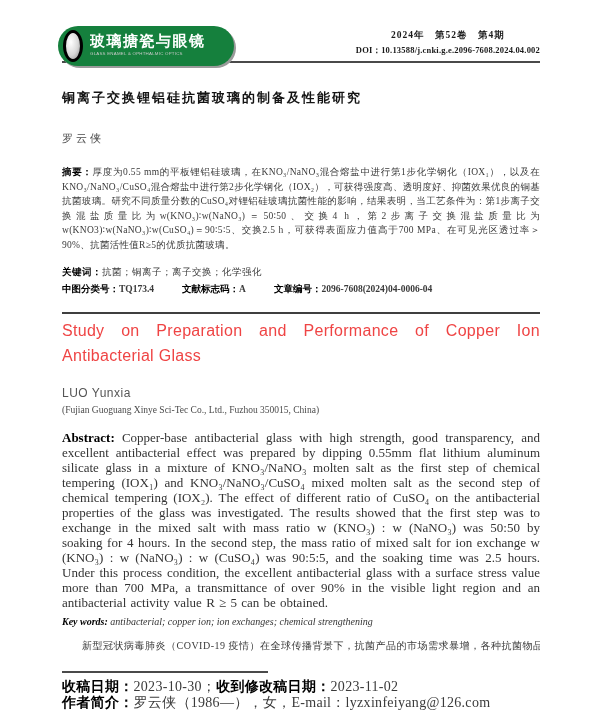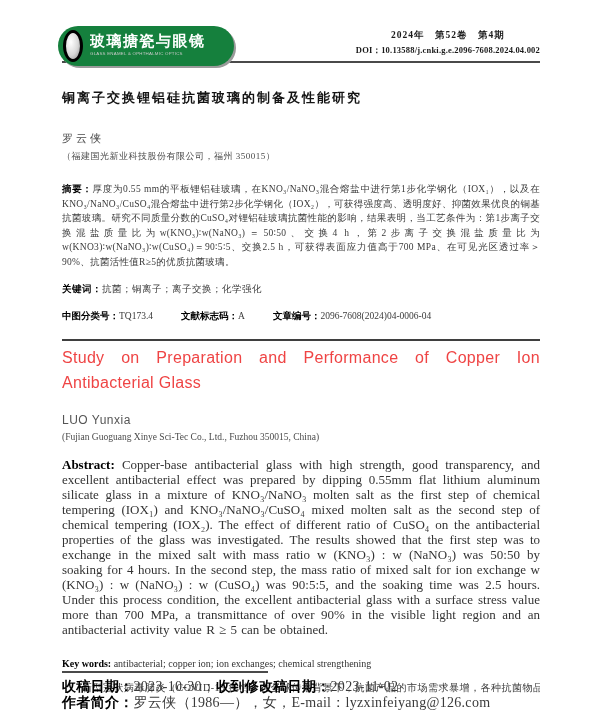--- a/index.html
+++ b/index.html
@@ -46,36 +46,36 @@
     font-size:13px; font-weight:bold; color:#141414; letter-spacing:2px; line-height:24px;
   }
   .author-cn { margin-top:20px; font-size:11px; color:#4a4a4a; letter-spacing:3px; line-height:16px; }
   .affil-cn  { margin-top:3px;  font-size:9px;  color:#4a4a4a; letter-spacing:0.5px; line-height:14px; }
   .abstract-cn {
     margin-top:19px; font-size:9.5px; line-height:14.5px; color:#3a3a3a;
     text-align:justify; letter-spacing:0.3px;
   }
   .abstract-cn b, .kw-cn b, .meta-line b, .footnote b { color:#000; }
   .kw-cn  { margin-top:13px; font-size:9.5px; line-height:14px; color:#3a3a3a; letter-spacing:0.5px; }
-  .meta-line { margin-top:13px; font-size:9.5px; line-height:14px; color:#3a3a3a; }
+  .meta-line { margin-top:3px; font-size:9.5px; line-height:14px; color:#3a3a3a;font-weight:bold; }
   .meta-item { margin-right:28px; }
   .section-rule { margin-top:16px; height:2px; background:#3f3f3f; }
   .title-en {
     margin-top:4px; font-family:"Liberation Sans", sans-serif;
     font-size:16px; font-weight:normal; color:#ef4444; line-height:25px; letter-spacing:0.3px;
   }
   .title-en .l1 { text-align:justify; text-align-last:justify; }
   .author-en { margin-top:17px; font-family:"Liberation Sans", sans-serif; font-size:12px; color:#555; letter-spacing:0.5px; line-height:16px; }
   .affil-en  { margin-top:2px; font-size:9.5px; color:#4a4a4a; line-height:14px; }
   .abstract-en {
     margin-top:13px; font-size:13px; line-height:15px; color:#333;
     text-align:justify; word-spacing:1px;
   }
   .abstract-en b, .kw-en b { color:#000; }
-  .kw-en { margin-top:19px; font-size:10px; line-height:15px; color:#333; }
+  .kw-en { margin-top:4px; font-size:10px; line-height:15px; color:#333;font-style:italic; }
   .body-line {
     margin-top:9px; font-size:10px; line-height:15px; color:#3a3a3a;
     text-indent:2em; white-space:nowrap; overflow:hidden; letter-spacing:0.5px;
   }
   
   .footnote-rule { position:absolute; left:62px; top:671px; width:206px; height:2px; background:#4a4a4a; }
   .footnote { position:absolute; left:62px; top:679px; width:478px; font-size:14px; color:#3a3a3a; }
   .footnote .fl { line-height:16px; letter-spacing:0.3px; }
 </style>
 </head>
@@ -93,21 +93,20 @@
   </div>
   <div class="issue-block">
     <div class="issue-line">2024年　第52卷　第4期</div>
     <div class="doi-line">DOI：10.13588/j.cnki.g.e.2096-7608.2024.04.002</div>
   </div>
 
   <div class="content">
     <h1 class="title-cn">铜离子交换锂铝硅抗菌玻璃的制备及性能研究</h1>
 
     <div class="author-cn">罗云侠</div>
-    <div class="affil-cn">（福建国光新业科技股份有限公司，福州 350015）</div>
 
     <p class="abstract-cn"><b>摘要：</b><span>厚度为0.55 mm的平板锂铝硅玻璃，在KNO₃/NaNO₃混合熔盐中进行第1步化学钢化（IOX₁），以及在KNO₃/NaNO₃/CuSO₄混合熔盐中进行第2步化学钢化（IOX₂），可获得强度高、透明度好、抑菌效果优良的铜基抗菌玻璃。研究不同质量分数的CuSO₄对锂铝硅玻璃抗菌性能的影响，结果表明，当工艺条件为：第1步离子交换混盐质量比为w(KNO₃)∶w(NaNO₃)＝50∶50、交换4 h，第2步离子交换混盐质量比为w(KNO3)∶w(NaNO₃)∶w(CuSO₄)＝90∶5∶5、交换2.5 h，可获得表面应力值高于700 MPa、在可见光区透过率＞90%、抗菌活性值R≥5的优质抗菌玻璃。</span></p>
 
     <p class="kw-cn"><b>关键词：</b><span>抗菌；铜离子；离子交换；化学强化</span></p>
 
     <p class="meta-line"><span class="meta-item"><b>中图分类号：</b><span>TQ173.4</span></span><span class="meta-item"><b>文献标志码：</b><span>A</span></span><span><b>文章编号：</b><span>2096-7608(2024)04-0006-04</span></span></p>
 
     <div class="section-rule"></div>
 
     <h2 class="title-en">

